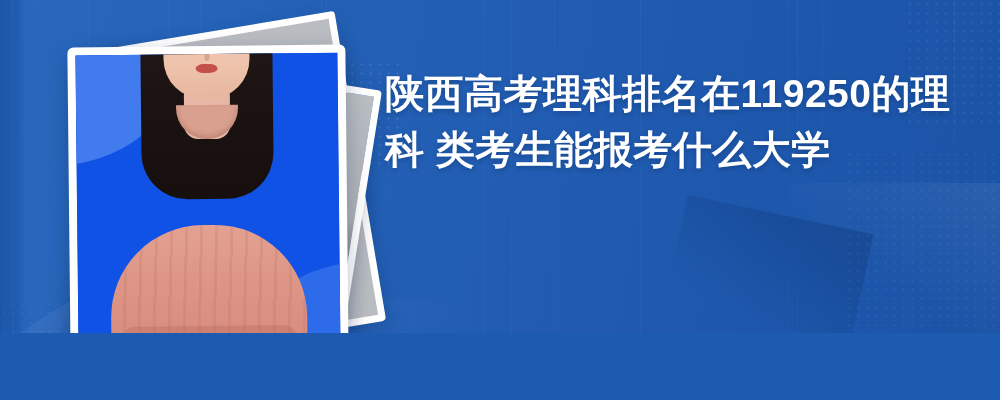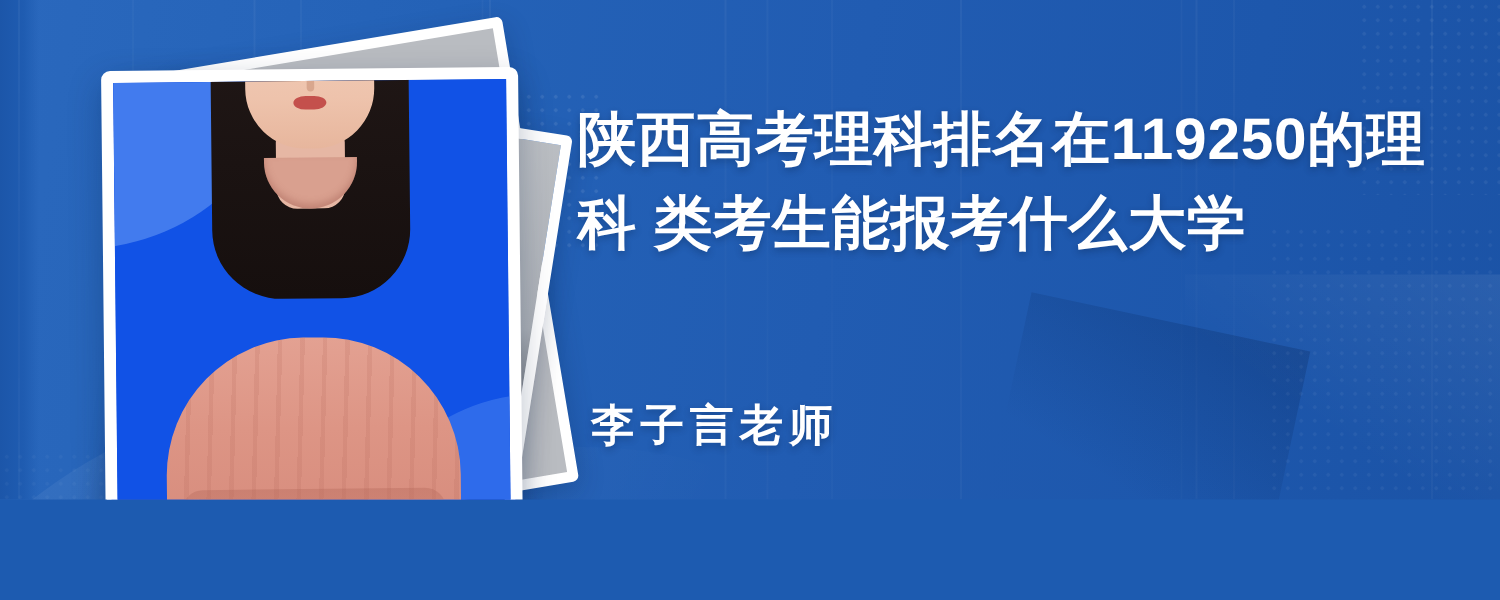--- a/index.html
+++ b/index.html
@@ -216,17 +216,16 @@
       </div>
     </div>
   </div>
 
   <div class="text-panel">
     <div class="title">
       <span>陕西高考理科排名在119250的理科</span>
       <span>类考生能报考什么大学</span>
     </div>
     <div class="byline">
-      <span class="author-name">李子言老师</span>
     </div>
   </div>
 
 </div>
 
 </body></html>

